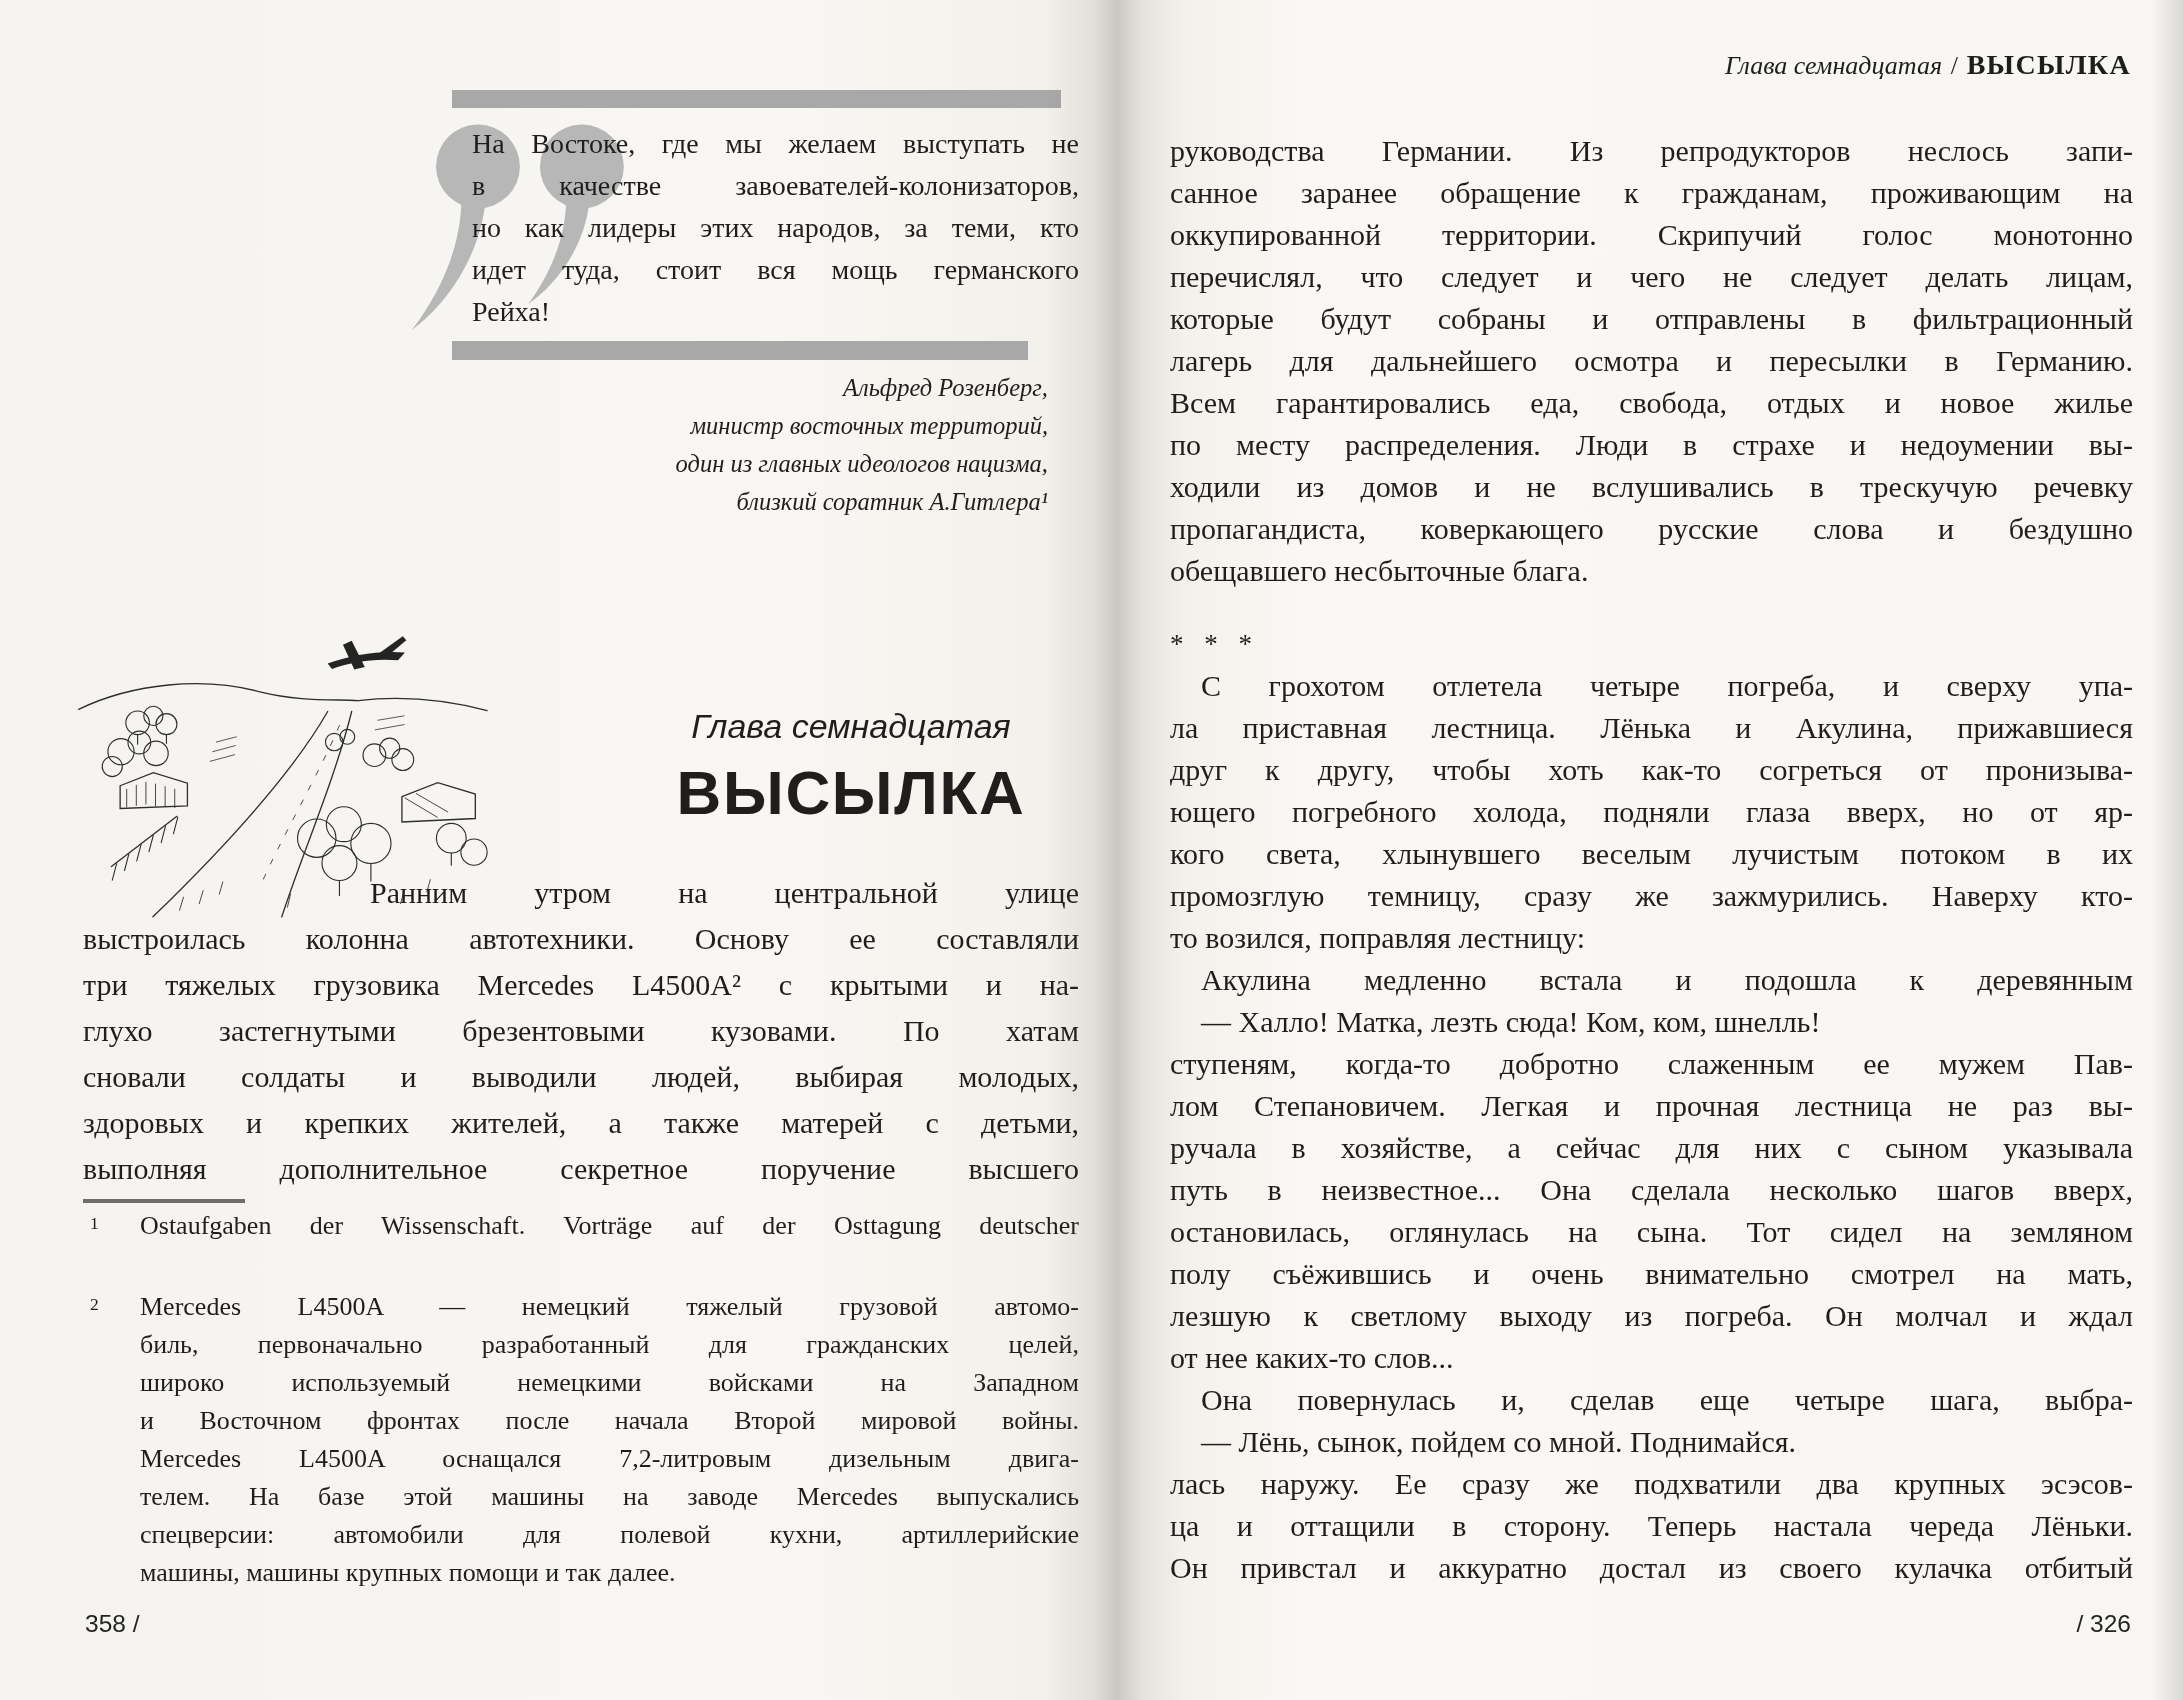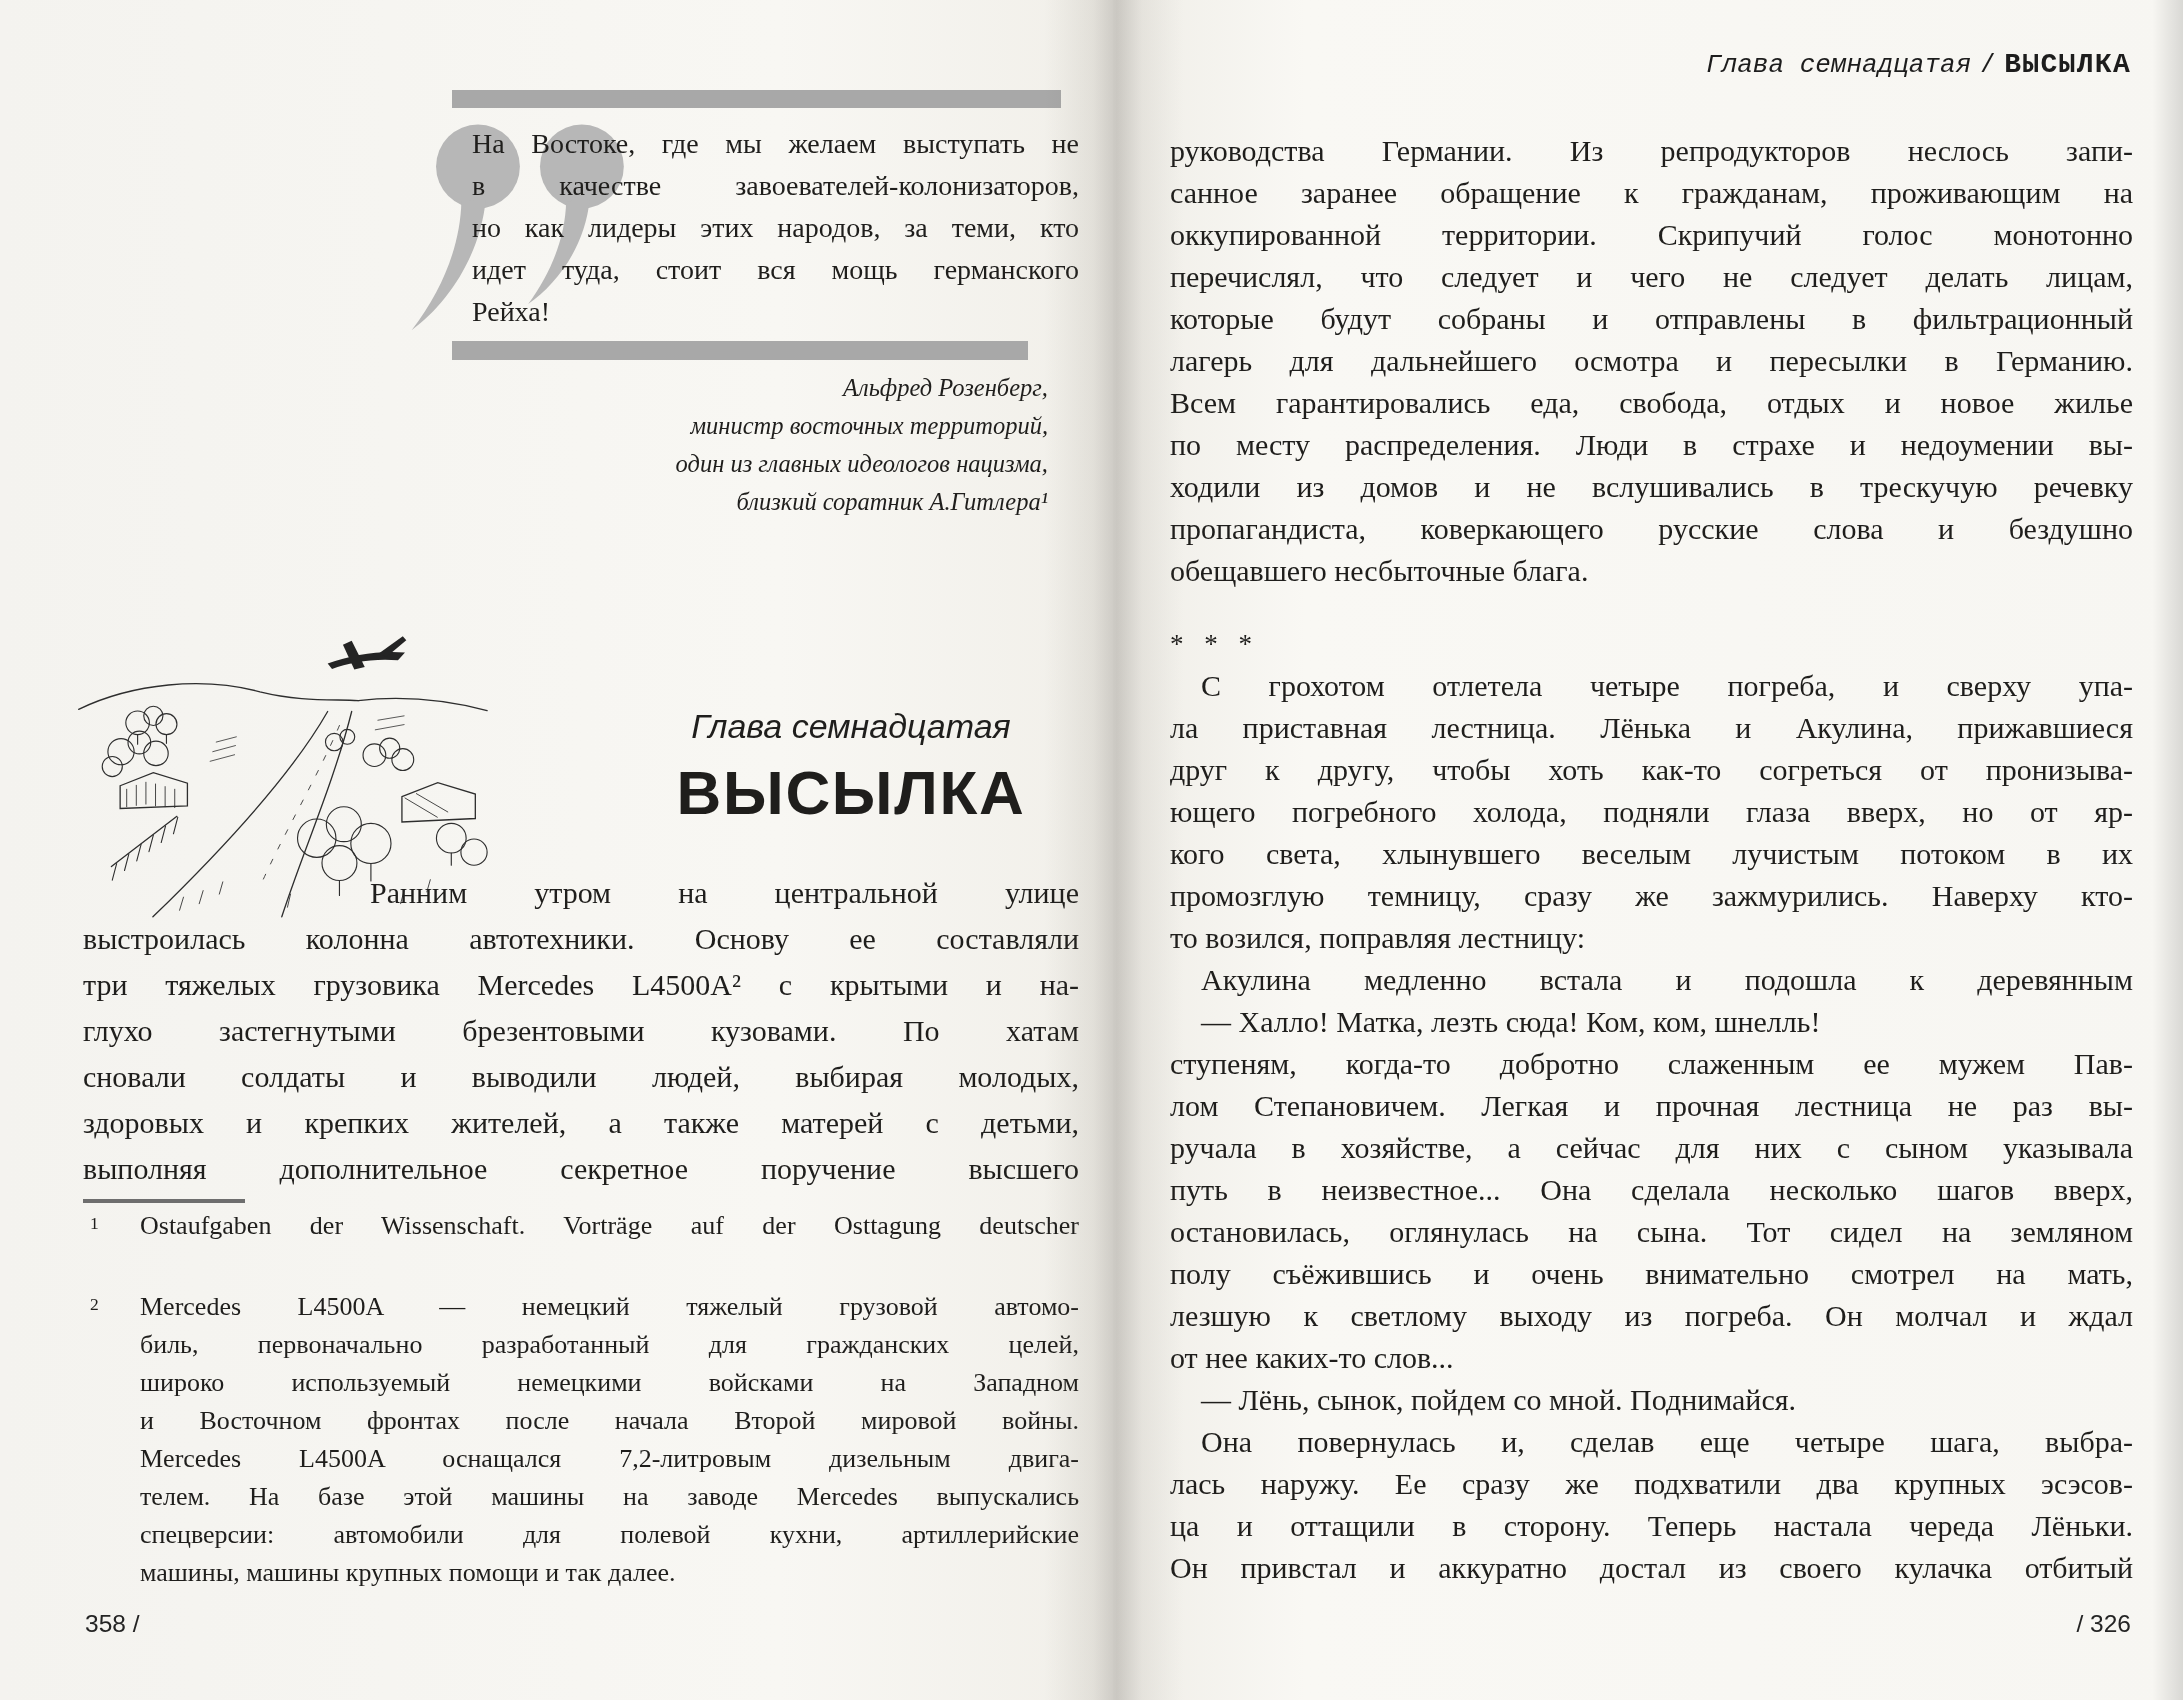--- a/index.html
+++ b/index.html
@@ -44,21 +44,21 @@
   .fn-rule{position:absolute;left:83px;top:1199px;width:162px;height:3.9px;background:#6e6e6e;}
   .fn-marker{position:absolute;left:90px;width:31px;font-size:17.5px;}
   .fn{position:absolute;left:140px;width:939px;font-size:26px;line-height:38px;}
 
   .folio{position:absolute;top:1610px;font-family:"Liberation Sans","DejaVu Sans",sans-serif;
          font-size:24.5px;color:#242424;}
   .folio-left{left:85px;}
   .folio-right{right:52px;text-align:right;}
 
   .running-header{position:absolute;top:49px;right:52px;white-space:nowrap;
-         font-family:Liberation Mono, monospace;color:#1d1d1d;}
+         font-family:Liberation Serif, serif;color:#1d1d1d;}
   .running-header .rh-kicker{font-style:italic;font-size:26px;}
   .running-header .rh-sep{font-size:26px;margin:0 8.7px;}
   .running-header .rh-title{font-weight:bold;font-size:28px;letter-spacing:1.3px;}
 
   .spine{position:absolute;left:1044px;top:0;width:140px;height:100%;pointer-events:none;
          background:linear-gradient(90deg,rgba(90,84,72,0) 0%,rgba(90,84,72,.10) 35%,
                     rgba(55,50,44,.20) 52%,rgba(90,84,72,.08) 70%,rgba(90,84,72,0) 100%);}
   .edge-right{position:absolute;right:0;top:0;width:31px;height:100%;pointer-events:none;
          background:linear-gradient(90deg,rgba(0,0,0,0) 0%,rgba(0,0,0,.12) 100%);}
 </style>
@@ -217,22 +217,22 @@
         <div class="line i">Акулина медленно встала и подошла к деревянным</div>
         <div class="line i l">— Халло! Матка, лезть сюда! Ком, ком, шнелль!</div>
         <div class="line">ступеням, когда-то добротно слаженным ее мужем Пав-</div>
         <div class="line">лом Степановичем. Легкая и прочная лестница не раз вы-</div>
         <div class="line">ручала в хозяйстве, а сейчас для них с сыном указывала</div>
         <div class="line">путь в неизвестное... Она сделала несколько шагов вверх,</div>
         <div class="line">остановилась, оглянулась на сына. Тот сидел на земляном</div>
         <div class="line">полу съёжившись и очень внимательно смотрел на мать,</div>
         <div class="line">лезшую к светлому выходу из погреба. Он молчал и ждал</div>
         <div class="line l">от нее каких-то слов...</div>
+        <div class="line i">Она повернулась и, сделав еще четыре шага, выбра-</div>
         <div class="line i l">— Лёнь, сынок, пойдем со мной. Поднимайся.</div>
-        <div class="line i">Она повернулась и, сделав еще четыре шага, выбра-</div>
         <div class="line">лась наружу. Ее сразу же подхватили два крупных эсэсов-</div>
         <div class="line">ца и оттащили в сторону. Теперь настала череда Лёньки.</div>
         <div class="line">Он привстал и аккуратно достал из своего кулачка отбитый</div>
       </div>
 
     <div class="folio folio-right">/ 326</div>
   </section>
 
   <div class="spine"></div>
   <div class="edge-right"></div>

